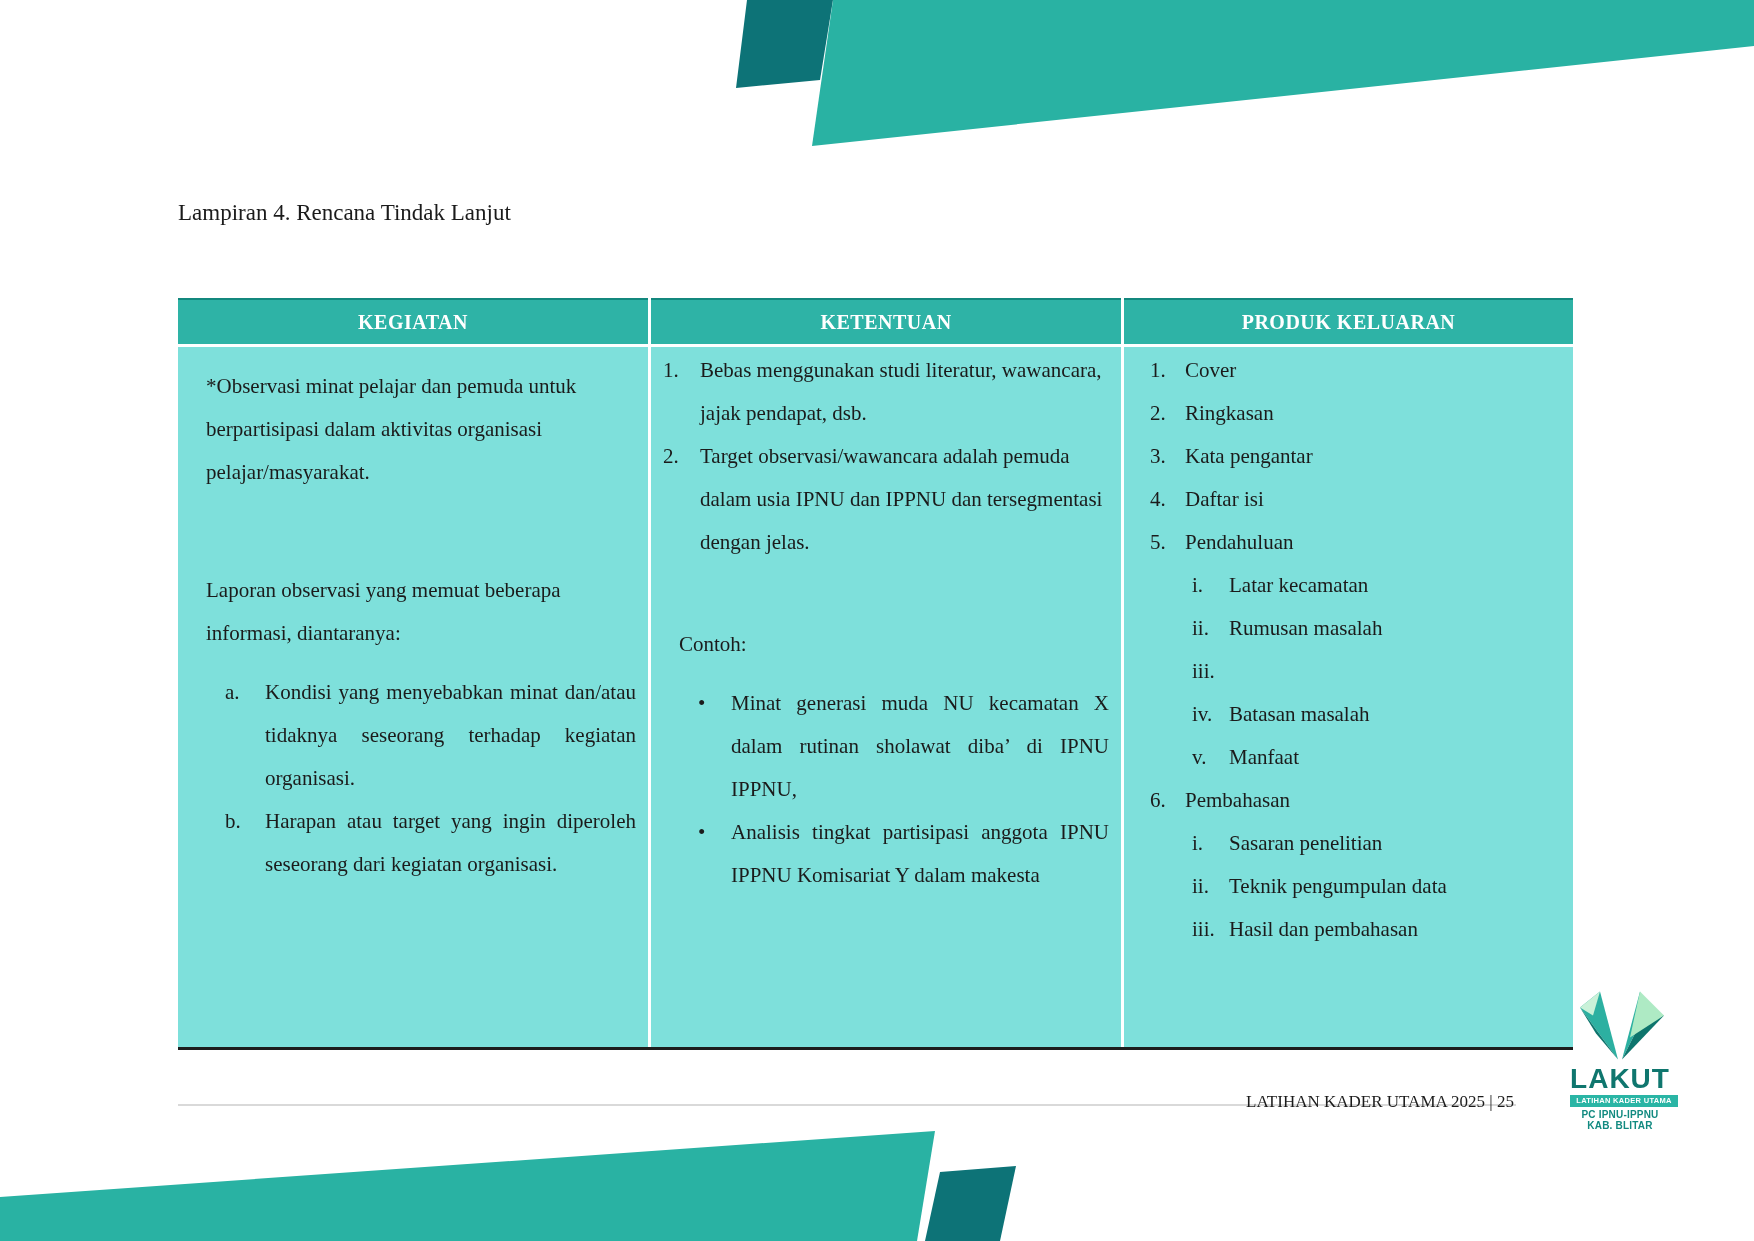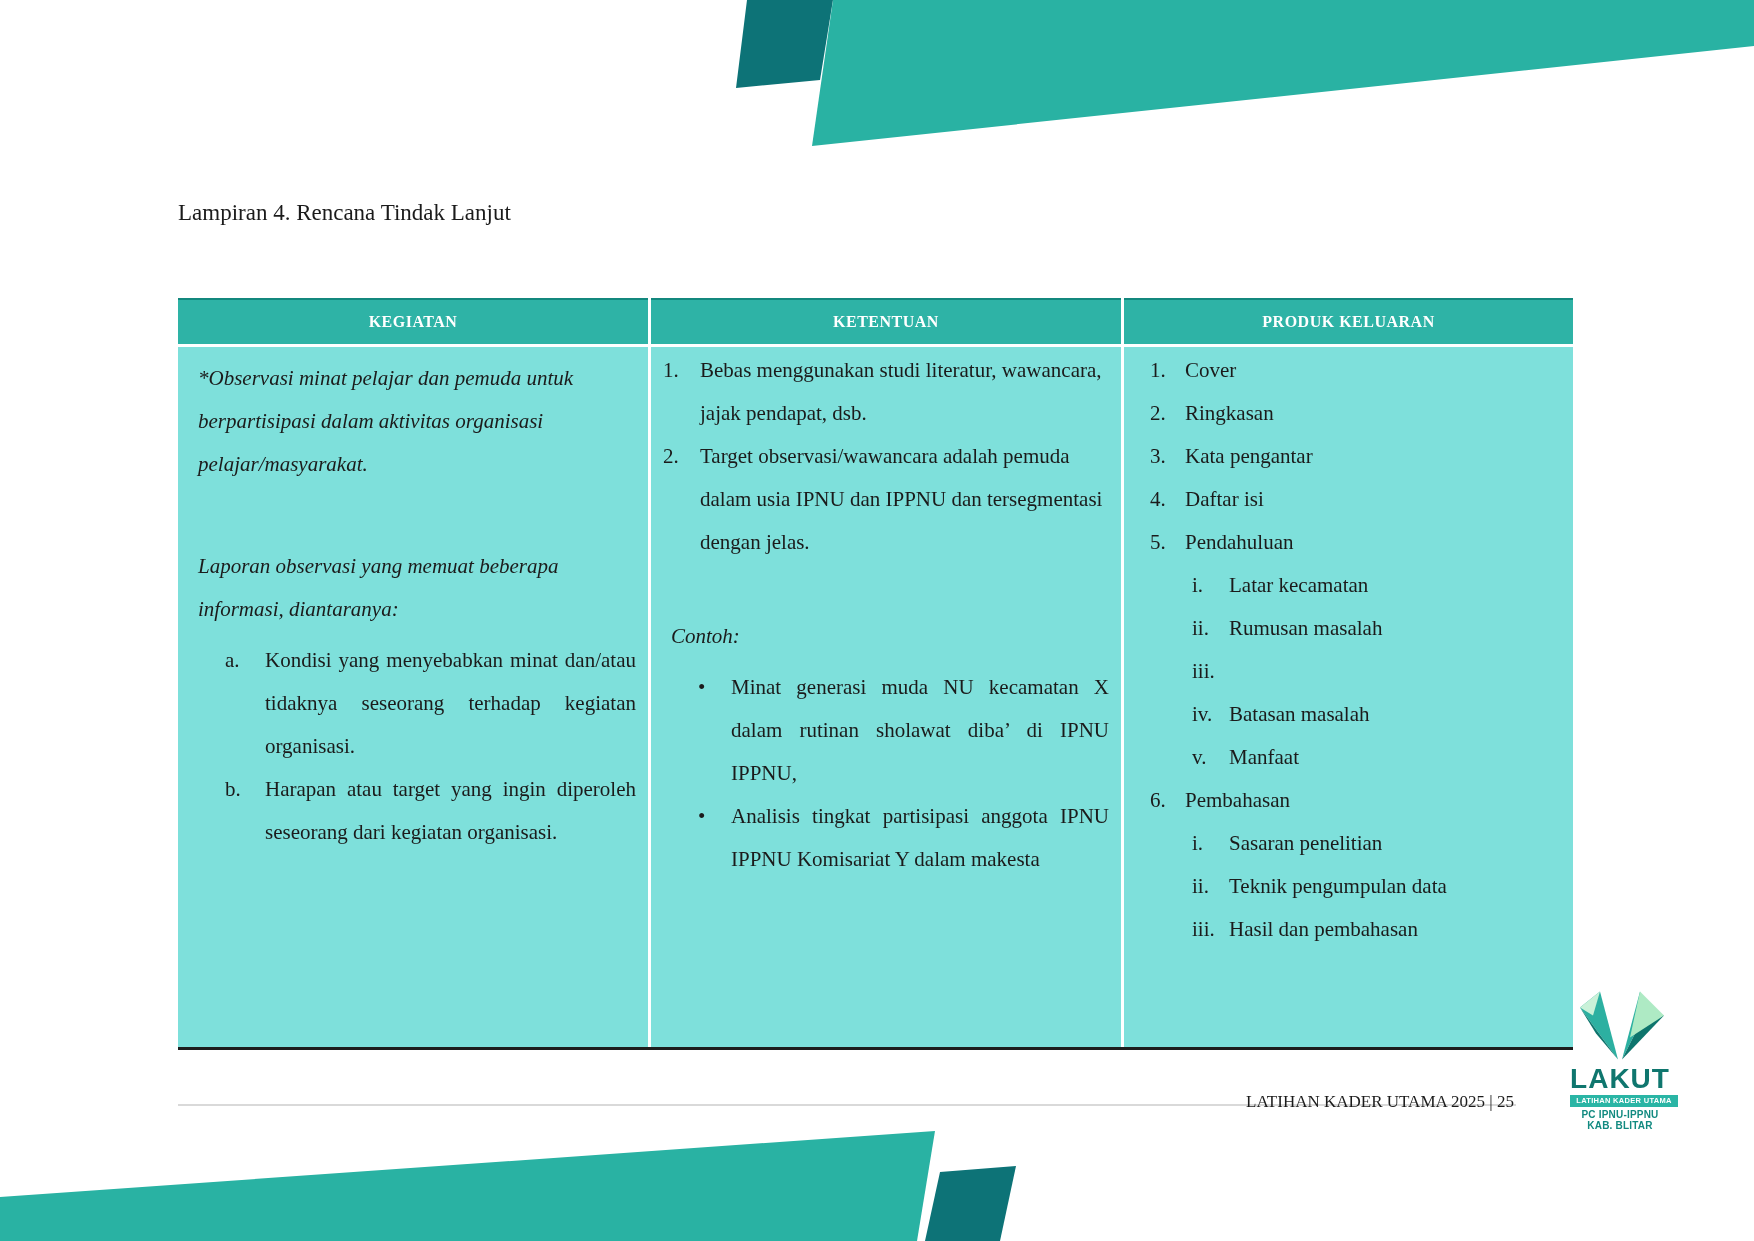--- a/index.html
+++ b/index.html
@@ -8,29 +8,29 @@
     font-family:"Liberation Serif", serif;color:#1b1b1b;overflow:hidden;
   }
   .decor{position:absolute;left:0;top:0;width:1754px;height:1241px;z-index:0;pointer-events:none;}
   .title{position:absolute;left:178px;top:200px;font-size:23px;z-index:1;}
   .tbl{
     position:absolute;left:178px;top:298px;width:1395px;z-index:1;
     display:grid;grid-template-columns:470px 470px 449px;gap:3px;
     border-bottom:3px solid #1d1d1d;
   }
   .th{
-    background:#2eb3a6;color:#ffffff;font-weight:bold;font-size:16px;
+    background:#2eb3a6;color:#ffffff;font-weight:bold;font-size:20px;
     letter-spacing:.5px;height:44px;line-height:44px;text-align:center;
     border-top:2px solid #13887e;
   }
   .td{
     background:#7ee0db;font-size:21px;line-height:43px;
     padding:2px 12px 0 12px;min-height:700px;box-sizing:border-box;
   }
-  .td p{margin:8px;font-style:italic;}
+  .td p{margin:16px;}
   .sp{height:43px;}
   .li{display:flex;}
   .mk{flex:0 0 auto;}
   .tx{flex:1 1 auto;min-width:0;}
   .just .tx{text-align:justify;}
   .l-a{margin-left:35px;}  .l-a .mk{width:40px;}
   .l-n2 .mk{width:37px;}
   .l-b{margin-left:35px;}  .l-b .mk{width:33px;}
   .l-n3{margin-left:14px;} .l-n3 .mk{width:35px;}
   .l-r{margin-left:56px;}  .l-r .mk{width:37px;}

